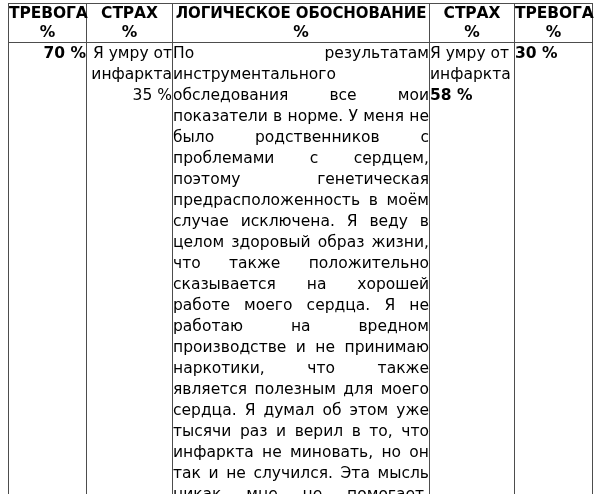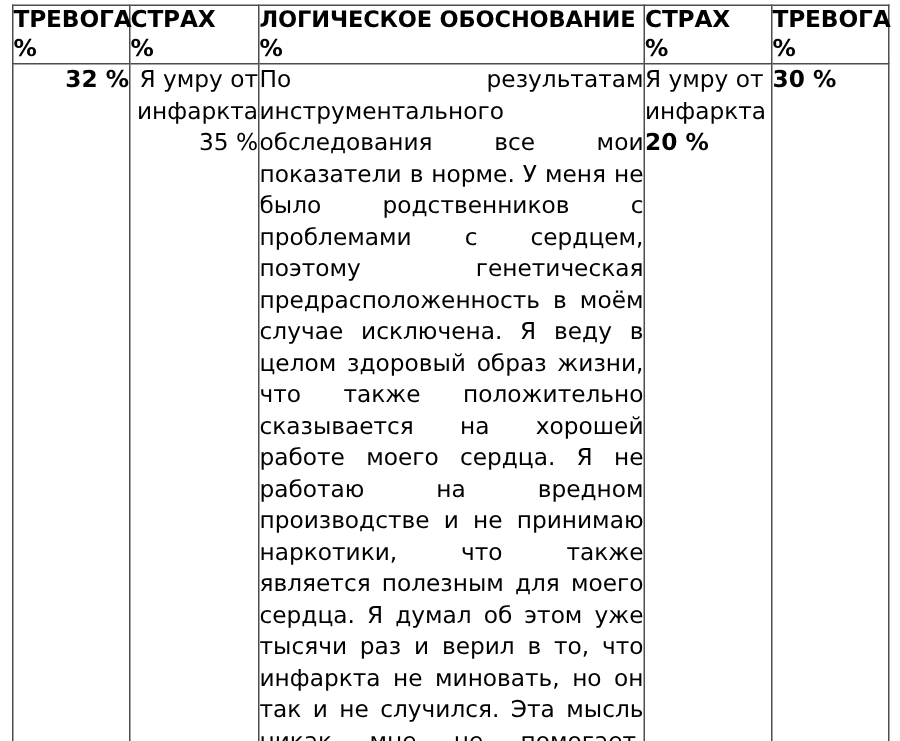--- a/index.html
+++ b/index.html
@@ -37,21 +37,21 @@
   table.cbt-table th {
     border: 1px solid #4d4d4d;
     padding: 0;
     vertical-align: top;
     background: #ffffff;
   }
 
   
   thead th {
     background: #c8c8c8;
-    text-align: left;
+    text-align: center;
     vertical-align: middle;
     font-weight: bold;
     font-size: 15.5px;
     line-height: 19px;
     letter-spacing: -0.1px;
     padding: 2px 2px 3px 2px;
     height: 39px;
     box-sizing: border-box;
   }
   thead th .hdr-line1 { display: block; white-space: nowrap; }
@@ -150,35 +150,35 @@
           <span class="hdr-line1">ТРЕВОГА</span>
           <span class="hdr-line2">%</span>
         </th>
       </tr>
     </thead>
 
     <tbody>
       <tr>
 
         <td class="cell anx-left">
-          <span>32 %</span>
+          <span>70 %</span>
         </td>
 
         <td class="cell fear-left">
           <span>Я умру от инфаркта</span>
           <span>35 %</span>
         </td>
 
         <td class="cell rationale">
           <span class="rationale-text"><span>По результатам инструментального обследования все мои показатели в норме. У меня не было родственников с проблемами с сердцем, поэтому генетическая предрасположенность в моём случае исключена. Я веду в целом здоровый образ жизни, что также положительно сказывается на хорошей работе моего сердца. Я не работаю на вредном производстве и не принимаю наркотики, что также является полезным для моего сердца. Я думал об этом уже тысячи раз и верил в то, что инфаркта не миновать, но он так и не случился. Эта мысль никак мне не помогает, поэтому верить в неё не является полезным.</span> </span>
         </td>
 
         <td class="cell fear-right">
           <span>Я умру от инфаркта</span>
-          <span class="b">20 %</span>
+          <span class="b">58 %</span>
         </td>
 
         <td class="cell anx-right">
           <span>30 %</span>
         </td>
 
       </tr>
     </tbody>
   </table>
 

